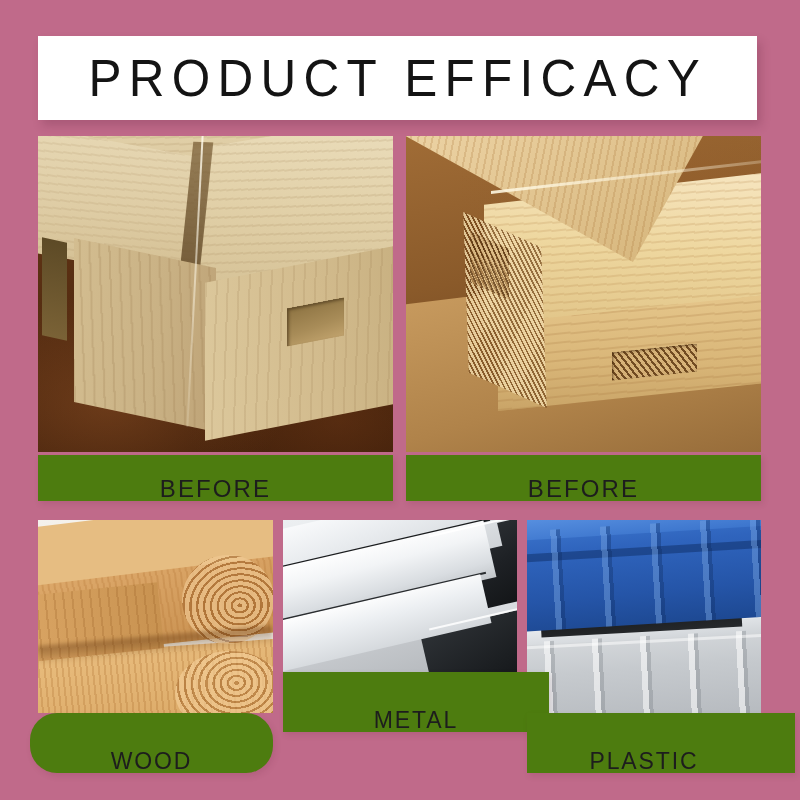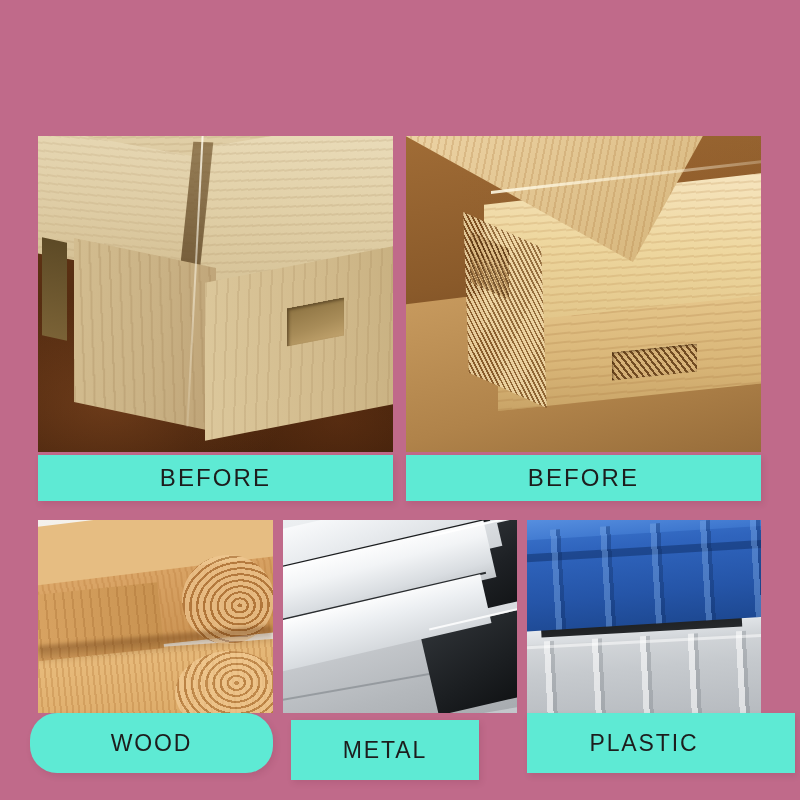--- a/index.html
+++ b/index.html
@@ -53,23 +53,23 @@
     background: #8a7258;
   }
   .photo .layer {
     position: absolute;
     inset: 0;
   }
 
   
   .label-bar {
     position: absolute;
-    background: #5eead4;
+    background: #4d7c0f;
     display: flex;
-    align-items: center;
+    align-items: flex-end;
     box-shadow: 2px 3px 6px rgba(90, 30, 55, 0.13);
   }
   .label-bar.center { justify-content: center; }
   .label-bar.left-biased { justify-content: center; padding-right: 34px; }
   .label-text {
     font-family: "Liberation Sans", sans-serif;
     font-weight: 400;
     font-size: 24px;
     letter-spacing: 2.1px;
     color: #1d1d1d;
@@ -509,20 +509,23 @@
     width: 118%; height: 3px;
     background: rgba(255,255,255,0.5);
     transform: rotate(-3deg);
   }
 </style>
 </head>
 <body>
 
 <div class="page">
 
+  <div class="title-banner">
+    <div class="title-text">PRODUCT EFFICACY</div>
+  </div>
 
   <div class="photo" style="left:38px; top:136px; width:355px; height:316px;">
     <div class="layer before-floor2"></div>
     <div class="bf-top-rail"></div>
     <div class="bf-left-top"></div>
     <div class="bf-right-top"></div>
     <div class="bf-gap"></div>
     <div class="bf-front-left"></div>
     <div class="bf-front-right"></div>
     <div class="bf-mortise-r"></div>
@@ -586,21 +589,21 @@
     <div class="pl-blue-rim"></div>
     <div class="pl-blue-band"></div>
     <div class="pl-ribs-blue"></div>
     <div class="pl-hline" style="top:62%;"></div>
   </div>
 
   <div class="label-bar center" style="left:30px; top:713px; width:243px; height:60px;border-radius:27px;">
     <span class="label-text small">WOOD</span>
   </div>
 
-  <div class="label-bar center" style="left:283px; top:720px; width:188px; height:60px;margin-left:8px;">
+  <div class="label-bar center" style="left:283px; top:672px; width:266px; height:60px;">
     <span class="label-text small">METAL</span>
   </div>
 
   <div class="label-bar left-biased" style="left:527px; top:713px; width:234px; height:60px;">
     <span class="label-text small">PLASTIC</span>
   </div>
 
 </div>
 
 </body></html>

